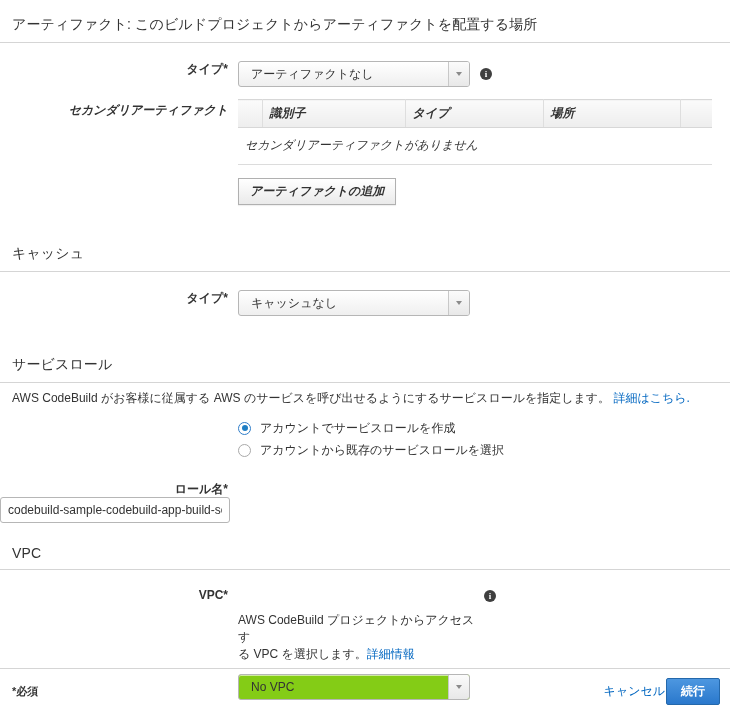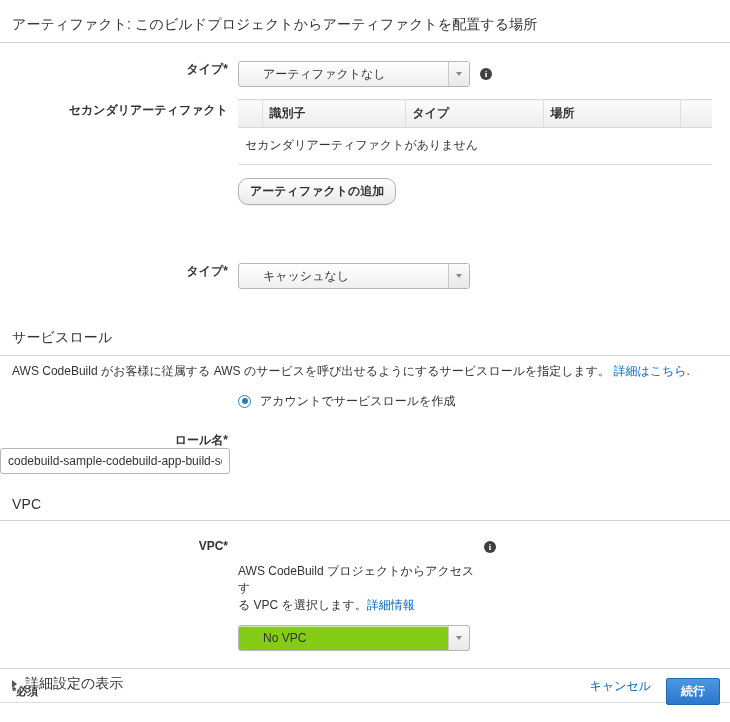--- a/index.html
+++ b/index.html
@@ -71,21 +71,21 @@
     width: 232px;
     height: 26px;
     box-sizing: border-box;
     border: 1px solid #b6b6b6;
     border-radius: 3px;
     background: linear-gradient(to bottom, #ffffff 0%, #efefef 100%);
     font-size: 12px;
     color: #333333;
     display: flex;
     align-items: center;
-    padding-left: 24px;
+    padding-left: 12px;
     box-shadow: 0 1px 0 rgba(255,255,255,.6) inset;
   }
   .select.white {
     background: #84cc16;
   }
   .select .arrow-box {
     position: absolute;
     right: 0;
     top: 0;
     bottom: 0;
@@ -151,21 +151,21 @@
     font-size: 12px;
   }
 
   
   .btn {
     display: inline-block;
     font-size: 12px;
     font-weight: bold;
     color: #333333;
     border: 1px solid #b0b0b0;
-    border-radius: 10px;
+    border-radius: 0;
     background: linear-gradient(to bottom, #ffffff 0%, #eaeaea 100%);
     padding: 5px 11px 6px 11px;
     line-height: 14px;
     cursor: pointer;
     box-shadow: 0 1px 1px rgba(0,0,0,.06);
   }
   .btn-primary {
     display: inline-block;
     font-size: 12px;
     font-weight: bold;
@@ -260,22 +260,22 @@
     justify-content: space-between;
     padding: 9px 10px 0 12px;
   }
   .req-note {
     font-size: 11px;
     font-weight: bold;
     color: #333333;
   }
   .footer-actions {
     display: flex;
-    align-items: flex-start;
-    gap: 15px;
+    align-items: center;
+    gap: 1px;
   }
   .hr-light {
     border: none;
     border-top: 1px solid #dcdcdc;
     margin: 0;
   }
 </style>
 </head>
 <body>
 
@@ -290,21 +290,21 @@
         <div class="select">
           <span>アーティファクトなし</span>
           <span class="arrow-box">
               <i class="caret"></i>
             </span>
         </div>
         <span class="info-icon" style="margin-left:10px;">i</span>
       </div>
     </div>
 
-    <div class="row" style="margin-top:12px;">
+    <div class="row" style="margin-top:12px;font-style:italic;">
       <div class="row-label" style="padding-top:3px;">セカンダリアーティファクト</div>
       <div class="row-field">
         <table class="tbl">
           <thead>
             <tr>
               <th class="spacer"></th>
               <th class="c-id">識別子</th>
               <th class="c-type">タイプ</th>
               <th class="c-loc">場所</th>
               <th class="c-end"></th>
@@ -317,20 +317,21 @@
           </tbody>
         </table>
         <div style="margin-top:13px;">
           <span class="btn">アーティファクトの追加</span>
         </div>
       </div>
     </div>
   </div>
 
   <div style="padding-top:40px;">
+    <div class="section-head">キャッシュ</div>
     <div class="row" style="margin-top:18px;">
       <div class="row-label">タイプ*</div>
       <div class="row-field">
         <div class="select">
           <span>キャッシュなし</span>
           <span class="arrow-box">
               <i class="caret"></i>
             </span>
         </div>
       </div>
@@ -343,20 +344,24 @@
       <span>AWS CodeBuild がお客様に従属する AWS のサービスを呼び出せるようにするサービスロールを指定します。</span>
       <a class="link" href="#">詳細はこちら.</a>
     </div>
 
     <div class="row" style="margin-top:11px;">
       <div class="row-label"></div>
       <div class="row-field">
         <div class="radio-line">
           <span class="radio checked"></span>
           <span class="radio-label">アカウントでサービスロールを作成</span>
+        </div>
+        <div class="radio-line">
+          <span class="radio"></span>
+          <span class="radio-label">アカウントから既存のサービスロールを選択</span>
         </div>
       </div>
     </div>
 
     <div class="row" style="margin-top:14px;flex-direction:column;">
       <div class="row-label" style="padding-top:6px;">ロール名*</div>
       <div class="row-field">
         <input class="text-input" type="text" value="codebuild-sample-codebuild-app-build-se" style="">
       </div>
     </div>

